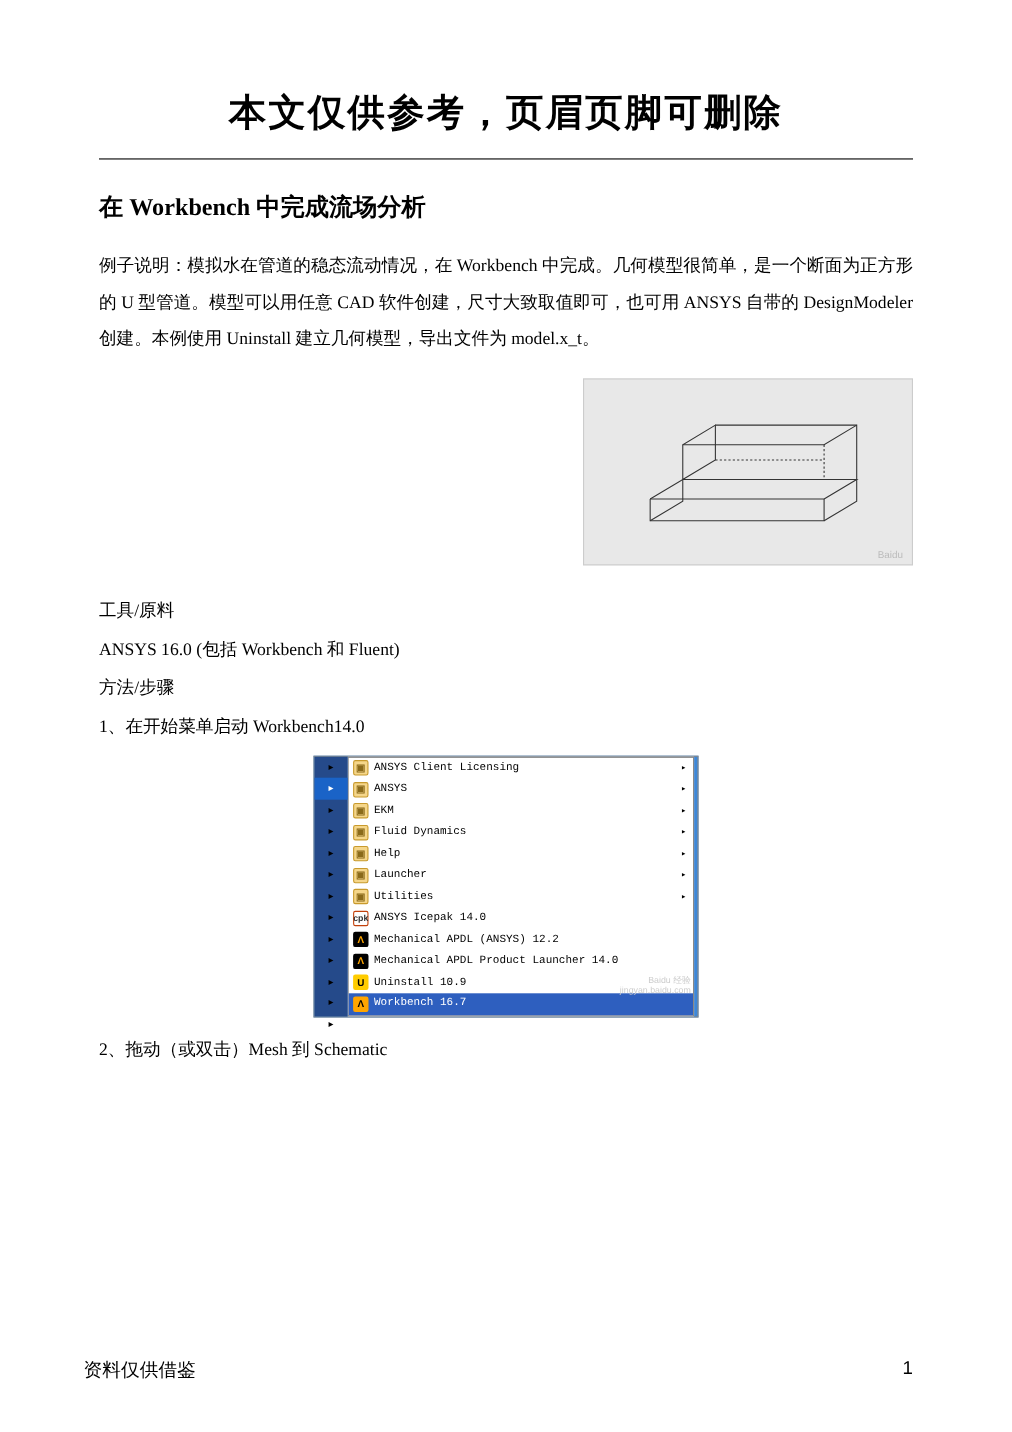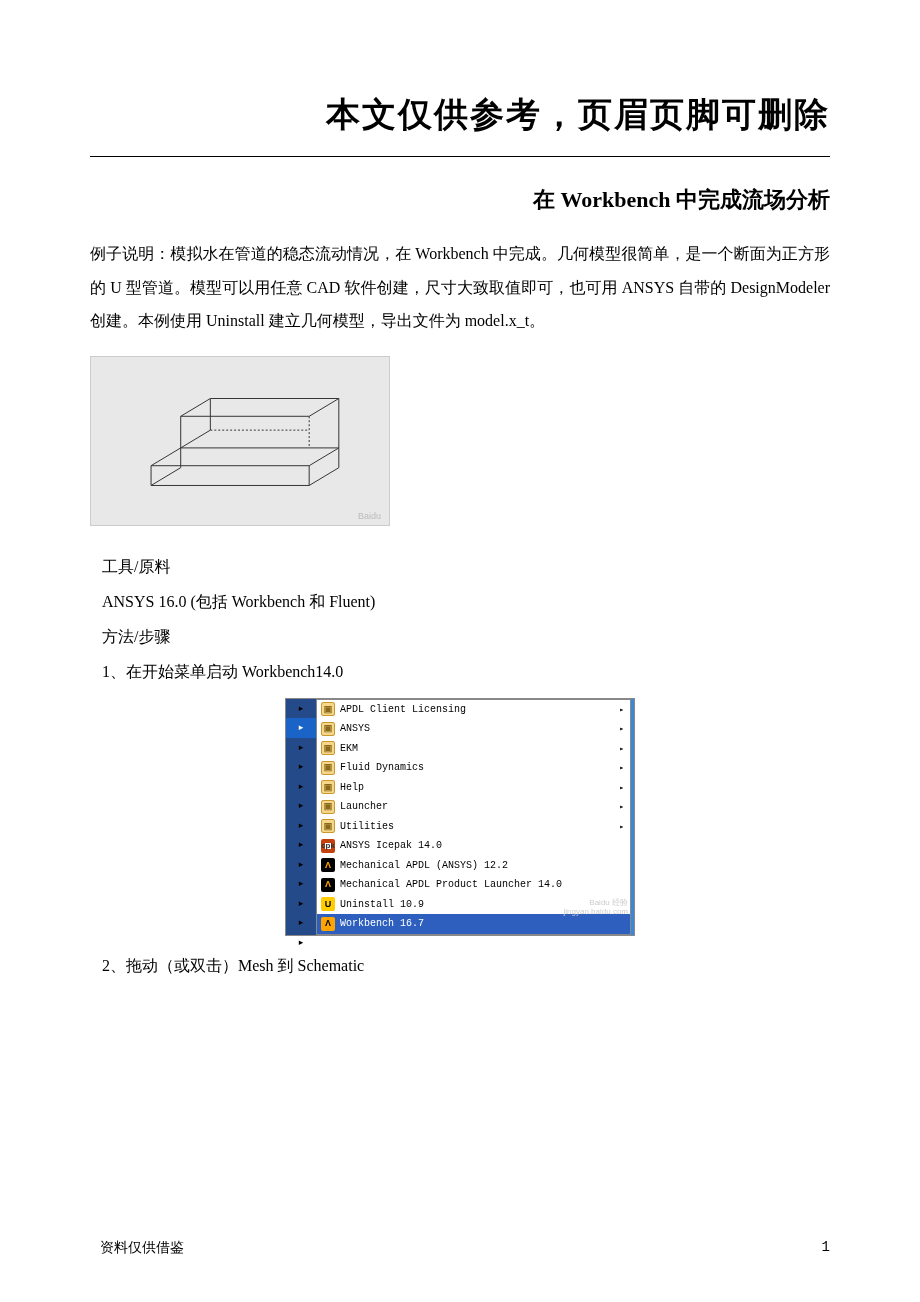--- a/index.html
+++ b/index.html
@@ -5,53 +5,52 @@
     * { margin: 0; padding: 0; box-sizing: border-box; }
     body {
       width: 920px;
       height: 1302px;
       background: #ffffff;
       font-family: "SimSun", "宋体", serif;
       position: relative;
       padding: 60px 90px 40px 90px;
     }
     .header-script {
-      text-align: right;
+      text-align: center;
       font-family: "STKaiti", "KaiTi", cursive;
       font-size: 34px;
       font-weight: bold;
       letter-spacing: 2px;
-      margin-top: 32px;
+      margin-top: 20px;
       margin-bottom: 18px;
     }
     .hr-line {
       border: none;
       border-top: 1px solid #000;
       margin-bottom: 28px;
     }
     .title {
-      text-align: right;
+      text-align: left;
       font-size: 22px;
       font-weight: bold;
       font-family: "SimSun", serif;
       margin-bottom: 22px;
     }
     .paragraph {
       font-size: 16px;
       line-height: 2.1;
       text-align: justify;
       margin-bottom: 12px;
     }
     .section-label {
       font-size: 16px;
       line-height: 2.2;
-      margin-left: 12px;
     }
     .figure-container {
-      text-align: left;
+      text-align: right;
       margin: 18px 0 20px 0;
     }
     .u-shape-figure {
       display: inline-block;
       width: 300px;
       height: 170px;
       background: #e8e8e8;
       position: relative;
       border: 1px solid #ccc;
     }
@@ -124,21 +123,21 @@
       display: inline-flex;
       align-items: center;
       justify-content: center;
       margin-right: 5px;
       font-size: 9px;
       border-radius: 2px;
       font-family: Arial, sans-serif;
       font-weight: bold;
     }
     .mi-icon.folder { background: #f5d68a; border:1px solid #c89a2d; color:#8a6a1a; }
-    .mi-icon.app { background: #fff; border:4px solid #c2410c; color:#333; font-size:8px;}
+    .mi-icon.app { background: #fff; border:1px solid #c2410c; color:#333; font-size:8px;}
     .mi-icon.lambda { background: #000; color: #ffa500; }
     .mi-icon.lambda-o { background: #ffa500; color: #000; }
     .mi-icon.uninst { background: #ffcc00; color: #000; }
     .menu-item .mi-arrow {
       margin-left: auto;
       font-size: 8px;
       color: #000;
     }
     .baidu-wm {
       position: absolute;
@@ -147,26 +146,26 @@
       font-size: 8px;
       color: #ccc;
       font-family: Arial, sans-serif;
       text-align: right;
       line-height: 1.1;
       margin-left: 32px;
     }
     .footer {
       position: absolute;
       bottom: 45px;
-      left: 100px;
+      left: 76px;
       right: 90px;
       display: flex;
       justify-content: space-between;
-      font-size: 14px;
-      font-family: Liberation Mono, monospace;
+      font-size: 17px;
+      font-family: Liberation Sans, sans-serif;
     }
   </style>
 </head>
 <body>
 
 <div class="header-script">本文仅供参考，页眉页脚可删除</div>
 <hr class="hr-line">
 
 <div class="title">在 Workbench 中完成流场分析</div>
 
@@ -210,21 +209,21 @@
         <div class="arrow-slot">▸</div>
         <div class="arrow-slot">▸</div>
         <div class="arrow-slot">▸</div>
         <div class="arrow-slot">▸</div>
         <div class="arrow-slot">▸</div>
         <div class="arrow-slot">▸</div>
       </div>
     <div class="menu-popup" id="menu-popup">
         <div class="menu-item">
           <span class="mi-icon folder">▣</span>
-          <span>APDL Client Licensing</span>
+          <span>ANSYS Client Licensing</span>
           <span class="mi-arrow">▸</span>
         </div>
         <div class="menu-item">
           <span class="mi-icon folder">▣</span>
           <span>ANSYS</span>
           <span class="mi-arrow">▸</span>
         </div>
         <div class="menu-item">
           <span class="mi-icon folder">▣</span>
           <span>EKM</span>

